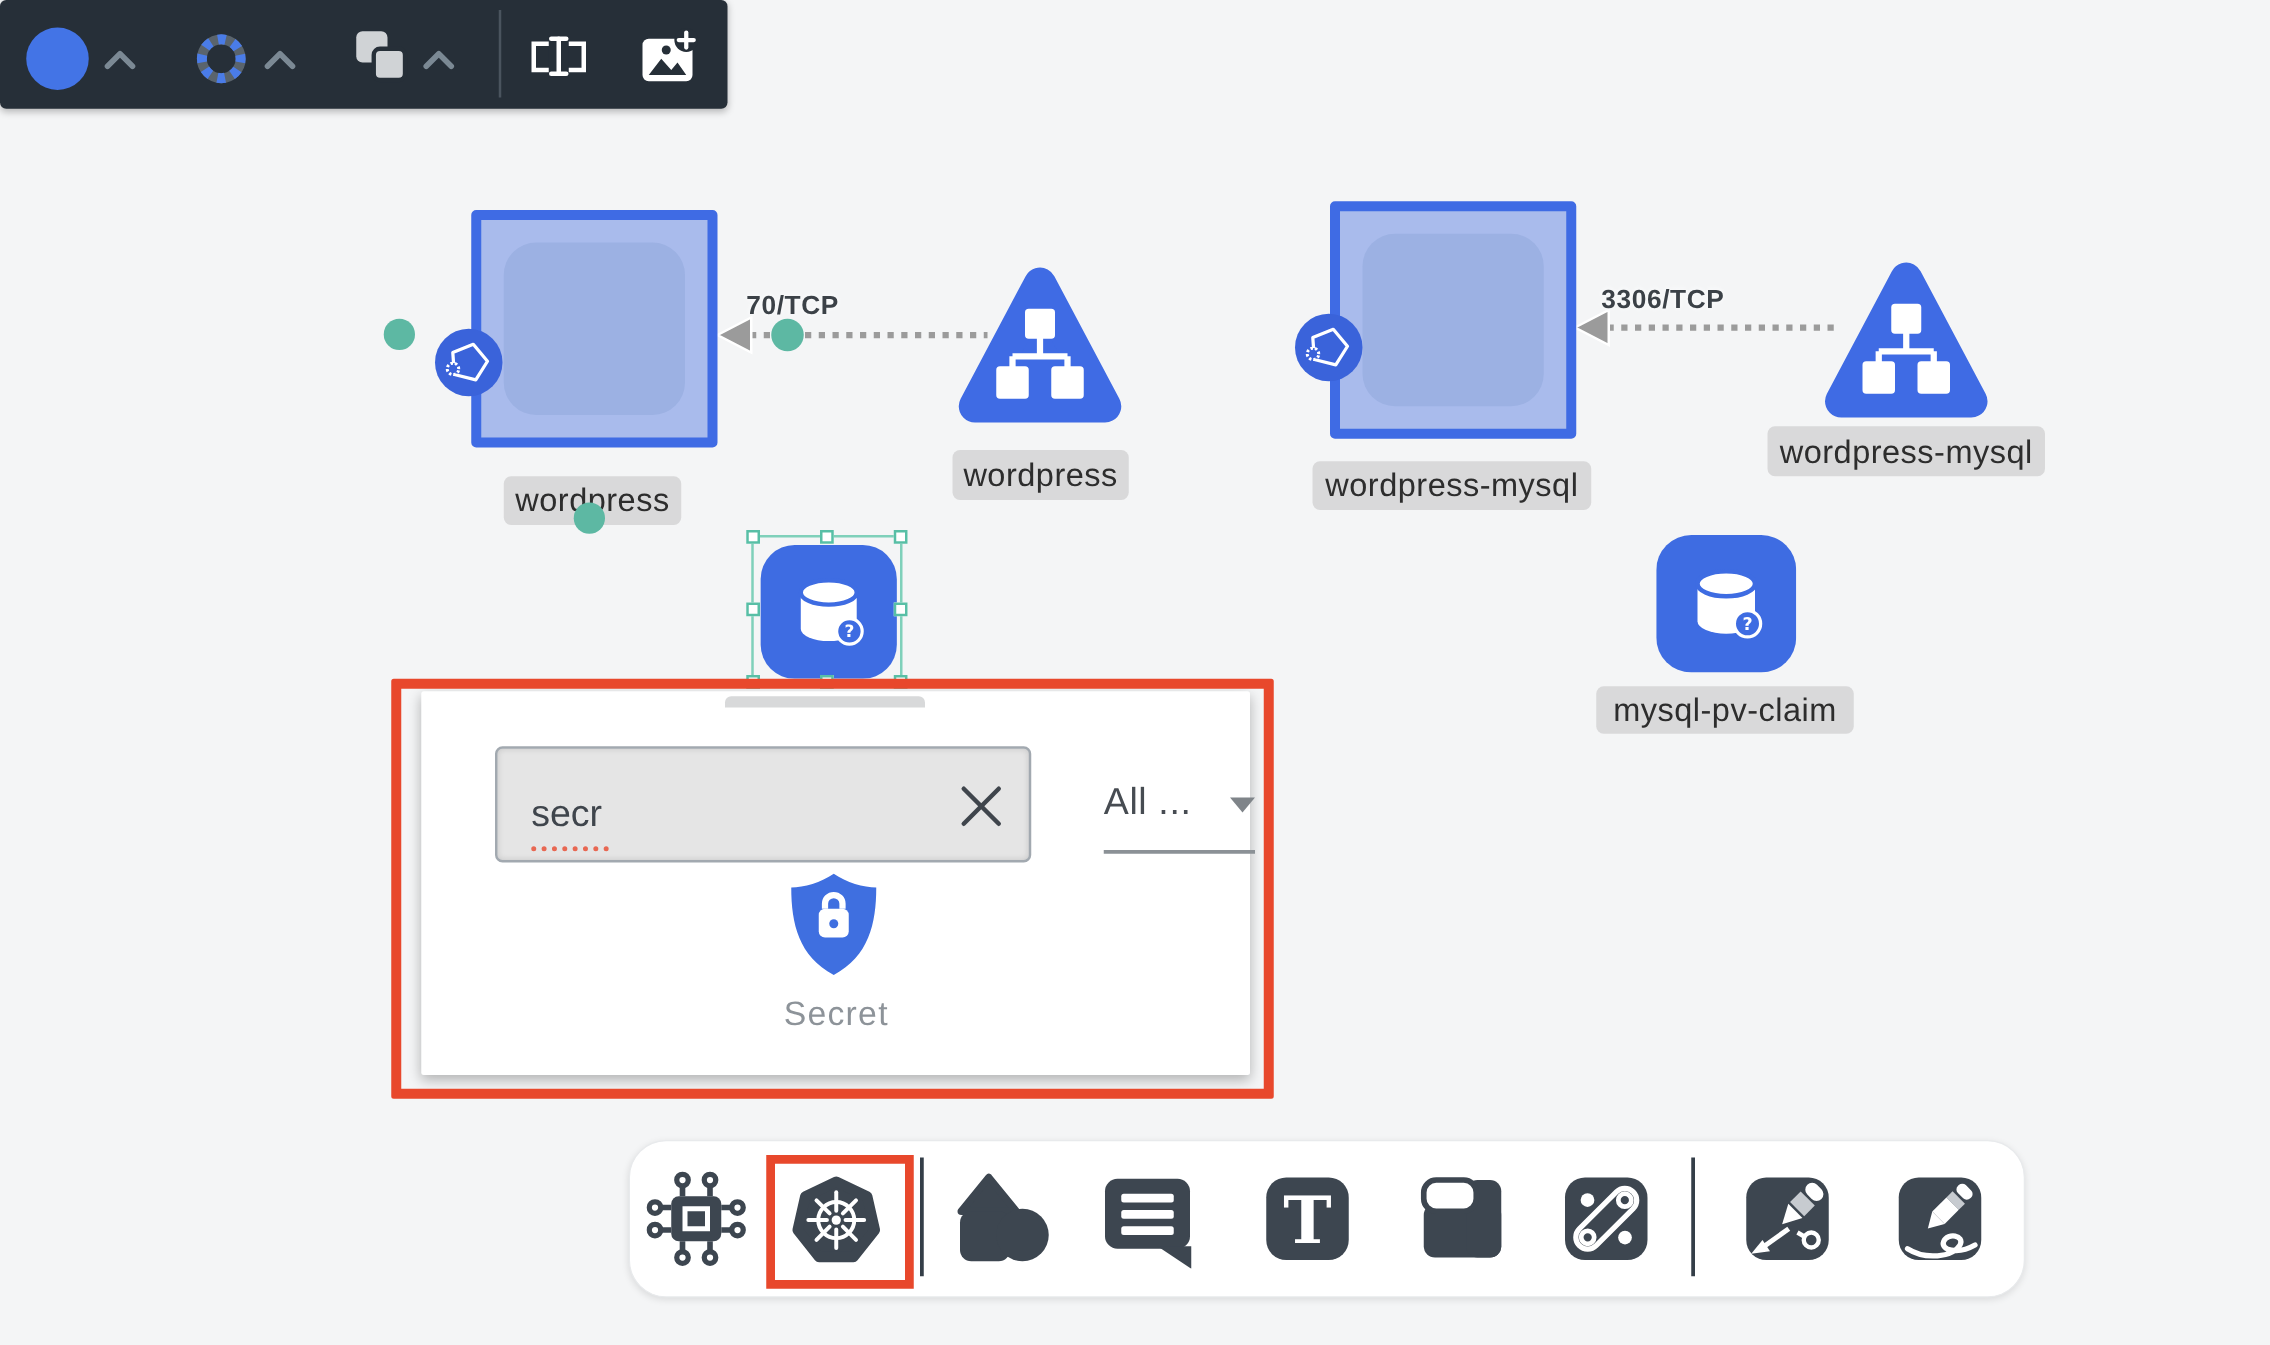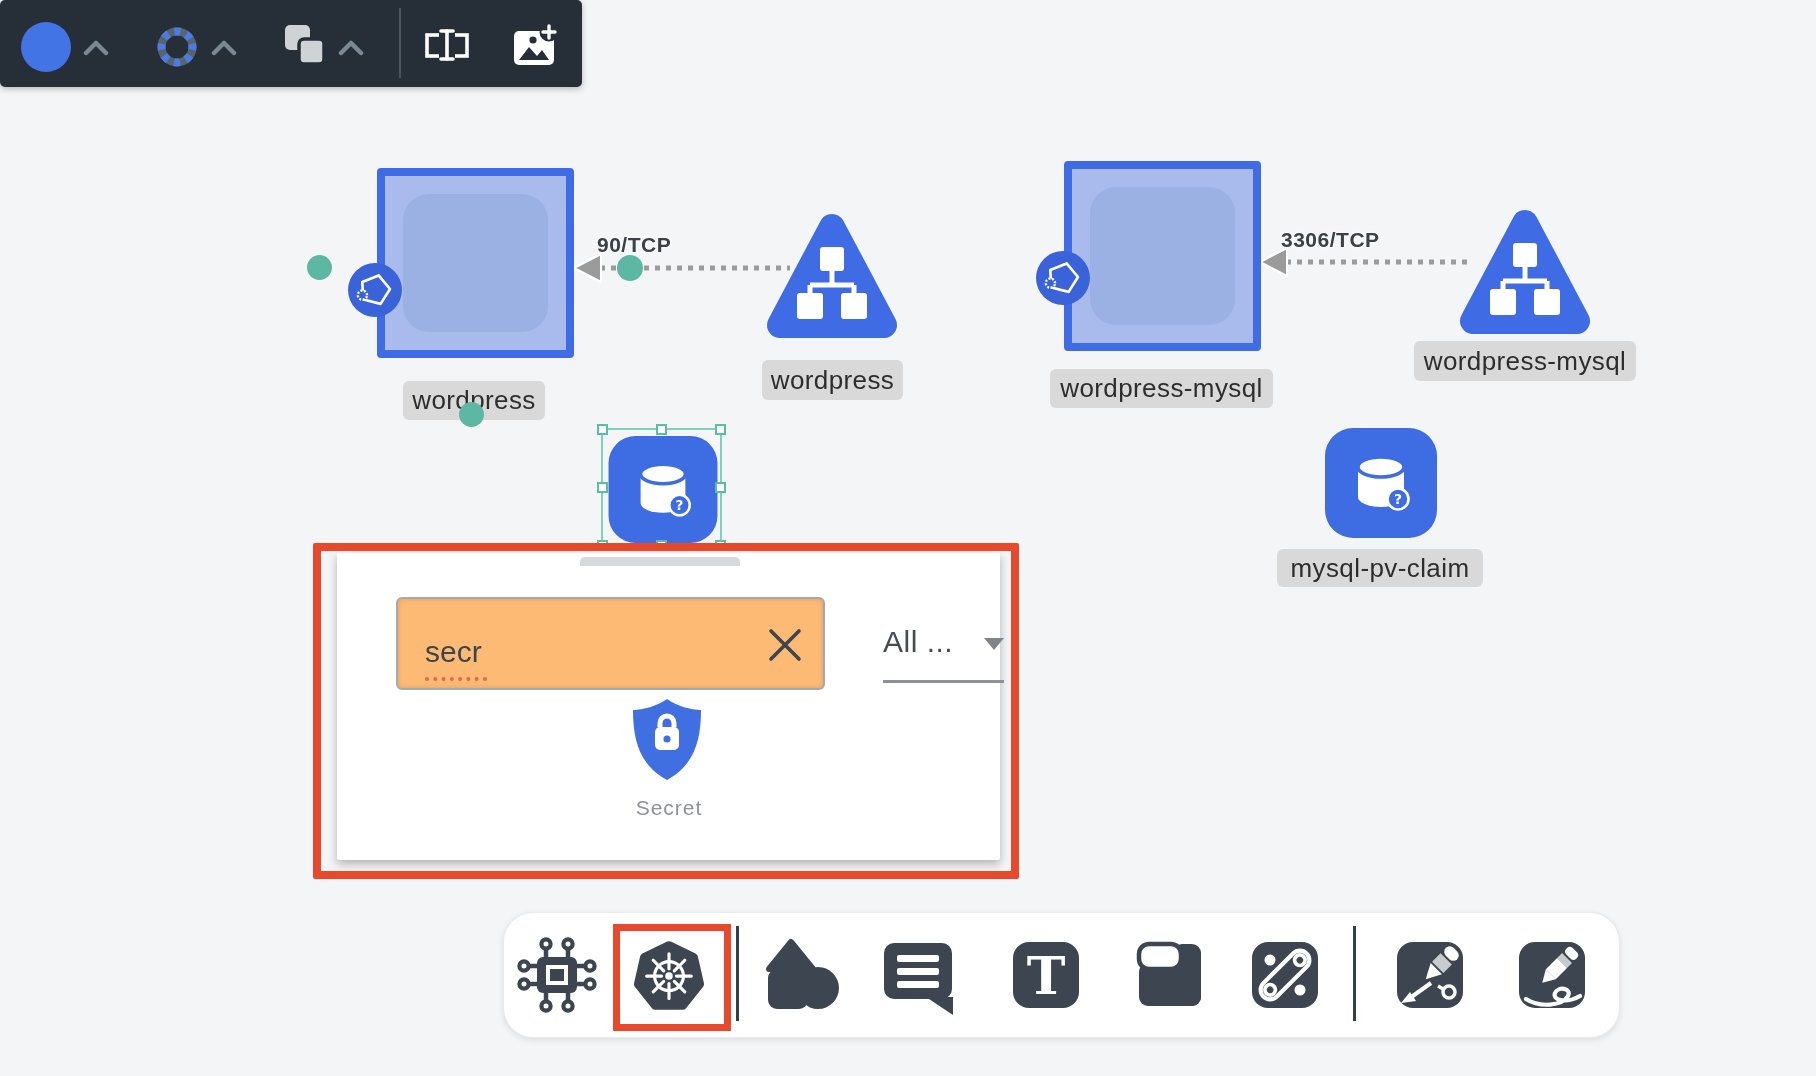--- a/index.html
+++ b/index.html
@@ -51,34 +51,34 @@
   .popup-card {
     position:absolute; left:337px; top:553px; width:663px; height:307px;
     background:#ffffff; border-radius:2px;
     box-shadow:0 4px 10px rgba(0,0,0,0.28);
   }
   .hidden-label-sliver { position:absolute; left:243px; top:4px; width:160px; height:9px;
     background:#d8d9da; border-radius:5px 5px 0 0; }
   .search-input {
     position:absolute; left:59px; top:44px; width:429px; height:93px;
     box-sizing:border-box; border:2px solid #a2a9b0; border-radius:6px;
-    background:#fdba74; box-shadow:inset 0 0 5px rgba(0,0,0,0.14);
+    background:#e5e5e5; box-shadow:inset 0 0 5px rgba(0,0,0,0.14);
     font-family:"Liberation Sans", sans-serif;
     font-size:30px; color:#3f454c; padding:16px 70px 0 27px; outline:none;
   }
   .spell-underline { position:absolute; left:88px; top:119px; width:62px; height:5px;
     border-bottom:4px dotted #e86752; }
   .all-select { position:absolute; left:518px; top:72px; width:121px; cursor:pointer;margin-left:28px; }
   .all-text { font-size:30px; color:#474c52; letter-spacing:0.5px; }
   .all-caret { position:absolute; right:0px; top:13px; width:0; height:0;
     border-left:10px solid transparent; border-right:10px solid transparent;
     border-top:12px solid #7f8489; }
   .all-underline { position:absolute; left:0px; top:55px; width:121px; height:3px; background:#8b9196; }
   .secret-label { position:absolute; left:240px; top:243px; width:184px; text-align:center;
-    font-size:21px; color:#8d9399; letter-spacing:1px; }
+    font-size:27px; color:#8d9399; letter-spacing:1px; }
   .popup-red-frame {
     position:absolute; left:313px; top:543px; width:706px; height:336px;
     box-sizing:border-box; border:8px solid #e8482c; border-radius:2px;
   }
 
   
   .bottom-toolbar {
     position:absolute; left:503px; top:912px; width:1115px; height:124px;
     background:#ffffff; border:1px solid #e8eaec; border-radius:30px;
     box-shadow:0 2px 6px rgba(0,0,0,0.10);
@@ -89,21 +89,21 @@
     box-sizing:border-box; border:7px solid #e8482c; }
 </style>
 </head>
 <body>
 
 <svg class="abs" style="left:560px; top:250px;" width="240" height="40">
   <line x1="40" y1="18" x2="230" y2="18" stroke="#9b9b9b" stroke-width="5" stroke-dasharray="5 6"></line>
   <polygon points="14,18 41,4 41,32" fill="#9b9b9b" stroke="#ffffff" stroke-width="2"></polygon>
   <circle cx="70" cy="18" r="13" fill="#5db8a3"></circle>
 </svg>
-<div class="port-label" style="left:597px; top:233px;">90/TCP</div>
+<div class="port-label" style="left:597px; top:233px;">70/TCP</div>
 
 <svg class="abs" style="left:1250px; top:244px;" width="235" height="40">
   <line x1="36" y1="18" x2="222" y2="18" stroke="#9b9b9b" stroke-width="5" stroke-dasharray="5 6"></line>
   <polygon points="10,18 37,4 37,32" fill="#9b9b9b" stroke="#ffffff" stroke-width="2"></polygon>
 </svg>
 <div class="port-label" style="left:1281px; top:228px;">3306/TCP</div>
 
 <div class="deployment" style="left:377px; top:168px;">
   <div class="inner"></div>
 </div>

